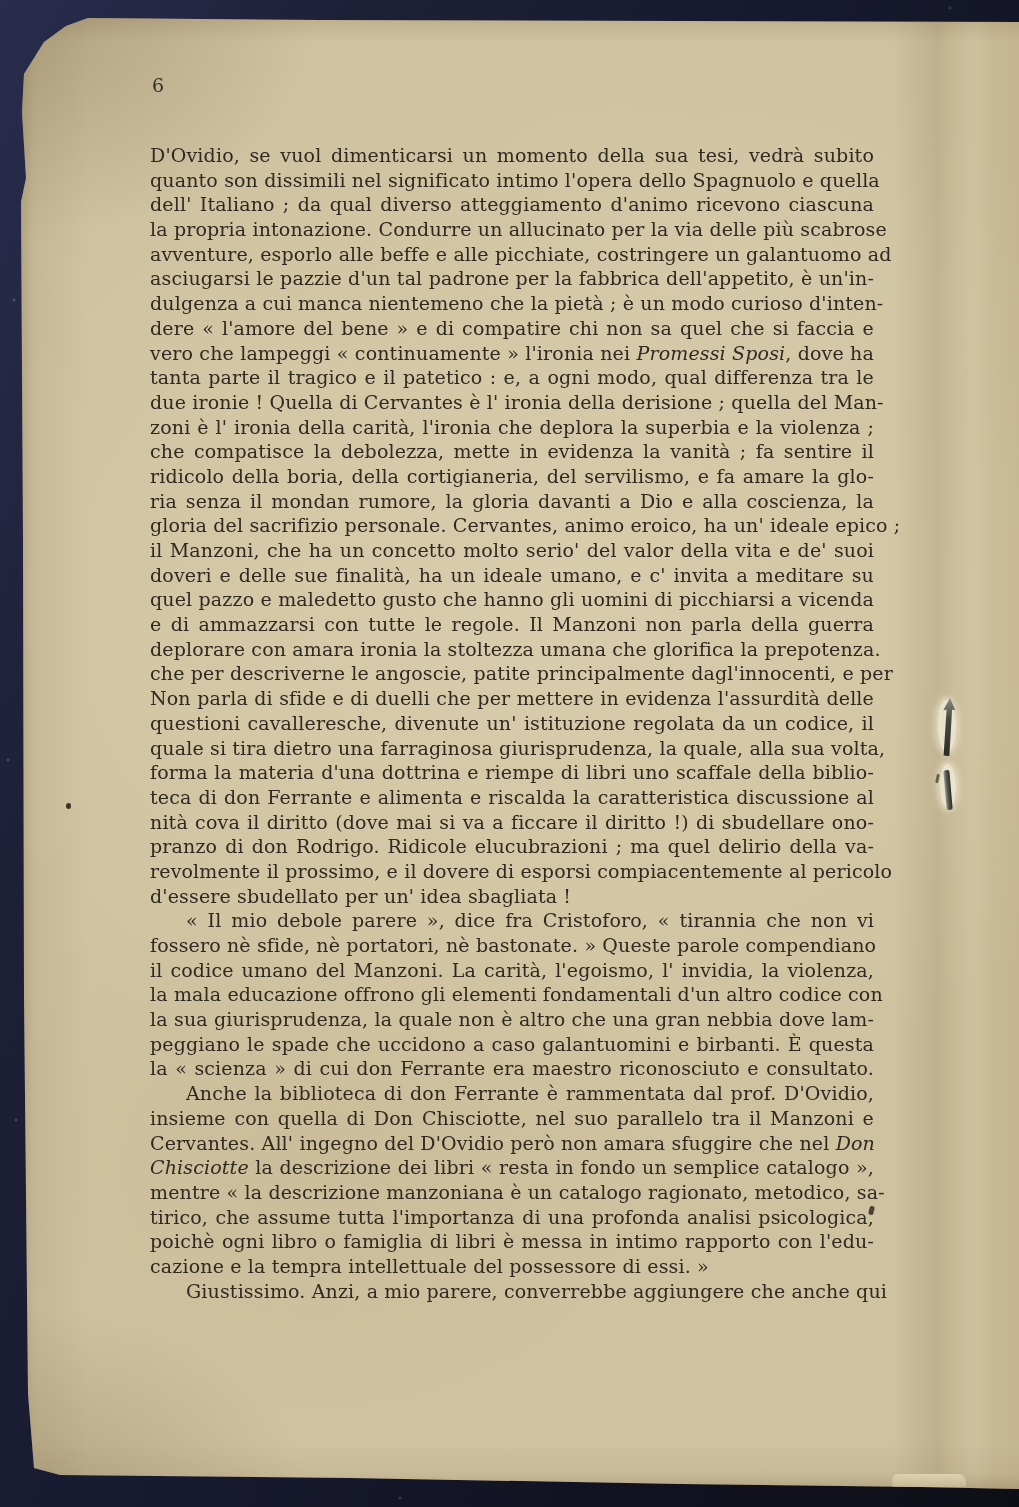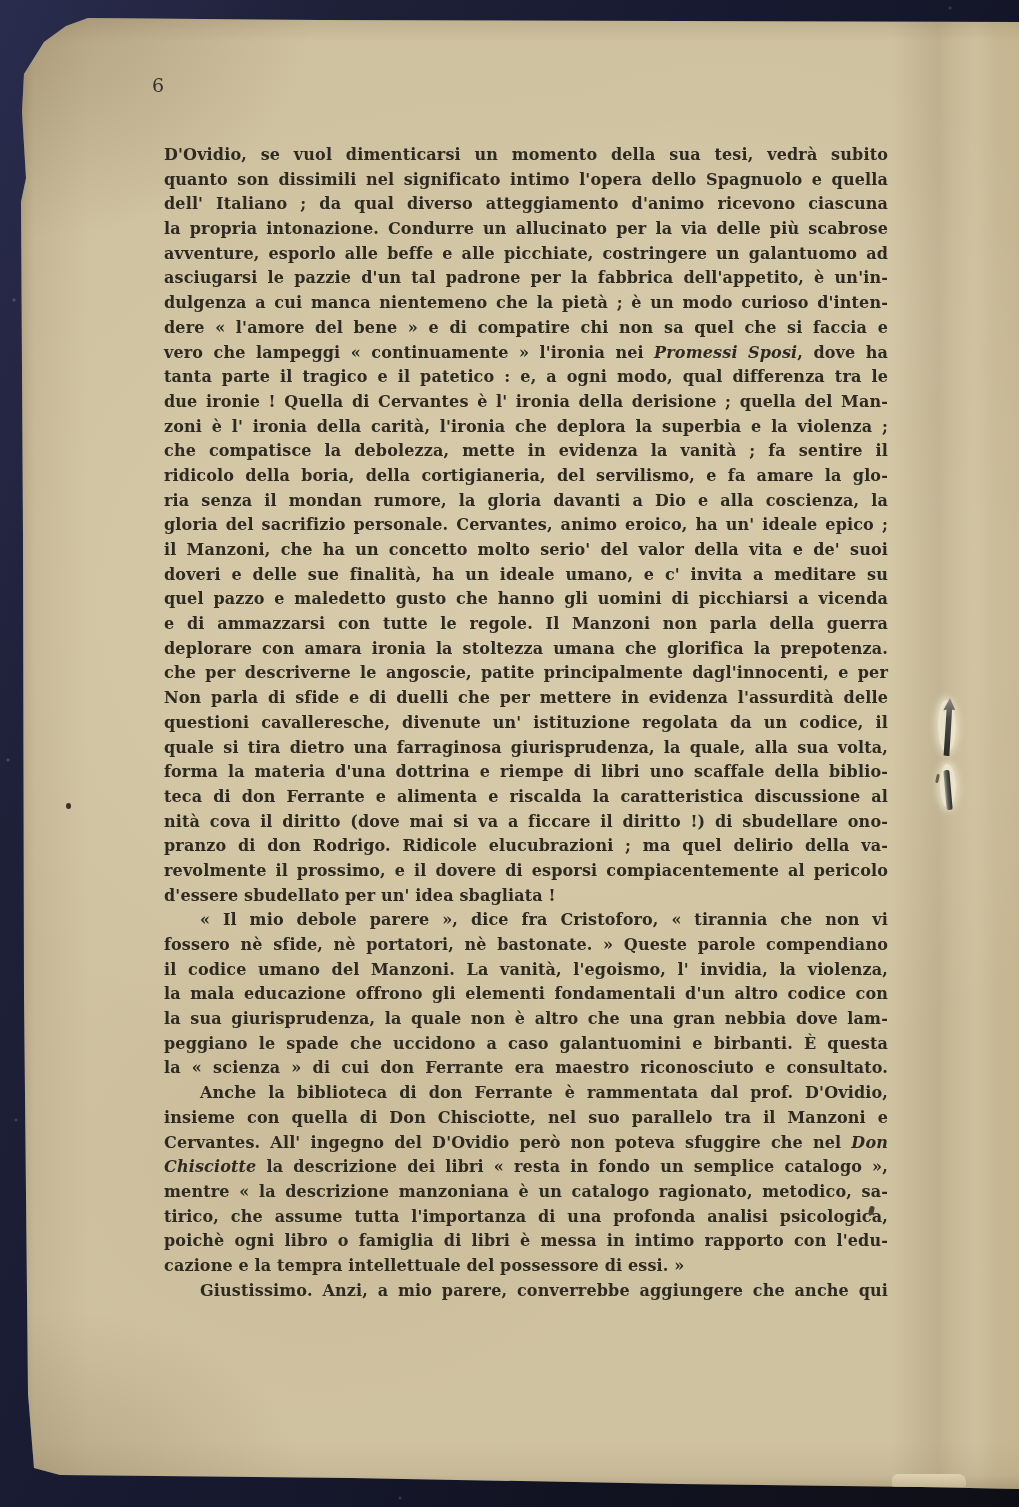--- a/index.html
+++ b/index.html
@@ -38,24 +38,23 @@
       40px 1459px, 14px 1452px,
       8px 1378px, 4px 980px, 3px 520px, 1px 186px, 6px 162px, 2px 96px, 4px 58px,
       24px 26px, 46px 10px
     );
   }
   .page-number{
     position:absolute; left:132px; top:58px;
     font-size:19px; color:#34302a; letter-spacing:.5px;
   }
   .text-block{
-    position:absolute; left:144px; top:127px; width:724px;
-    color:#2f2a21; font-size:16px; line-height:24.7px;
+    position:absolute; left:130px; top:127px; width:724px;
+    color:#2f2a21; font-size:19px; line-height:24.7px;
     letter-spacing:.15px;
-    font-weight:bold;
   }
   .line{
     text-align:justify; text-align-last:justify;
     height:24.7px; overflow:visible; white-space:nowrap;
   }
   .line.short{ text-align-last:left; }
   .line.indent{ text-indent:36px; }
   .it{ font-style:italic; }
   .staple{
     position:absolute; left:916px; top:666px; width:26px; height:130px;
@@ -126,28 +125,28 @@
       <div class="line"><span>questioni cavalleresche, divenute un' istituzione regolata da un codice, il</span></div>
       <div class="line"><span>quale si tira dietro una farraginosa giurisprudenza, la quale, alla sua volta,</span></div>
       <div class="line"><span>forma la materia d'una dottrina e riempe di libri uno scaffale della biblio-</span></div>
       <div class="line"><span>teca di don Ferrante e alimenta e riscalda la caratteristica discussione al</span></div>
       <div class="line"><span>nità cova il diritto (dove mai si va a ficcare il diritto !) di sbudellare ono-</span></div>
       <div class="line"><span>pranzo di don Rodrigo. Ridicole elucubrazioni ; ma quel delirio della va-</span></div>
       <div class="line"><span>revolmente il prossimo, e il dovere di esporsi compiacentemente al pericolo</span></div>
       <div class="line short"><span>d'essere sbudellato per un' idea sbagliata !</span></div>
       <div class="line indent"><span>« Il mio debole parere », dice fra Cristoforo, « tirannia che non vi</span></div>
       <div class="line"><span>fossero nè sfide, nè portatori, nè bastonate. » Queste parole compendiano</span></div>
-      <div class="line"><span>il codice umano del Manzoni. La vanità, l'egoismo, l' invidia, la violenza,</span></div>
+      <div class="line"><span>il codice umano del Manzoni. La carità, l'egoismo, l' invidia, la violenza,</span></div>
       <div class="line"><span>la mala educazione offrono gli elementi fondamentali d'un altro codice con</span></div>
       <div class="line"><span>la sua giurisprudenza, la quale non è altro che una gran nebbia dove lam-</span></div>
       <div class="line"><span>peggiano le spade che uccidono a caso galantuomini e birbanti. È questa</span></div>
       <div class="line"><span>la « scienza » di cui don Ferrante era maestro riconosciuto e consultato.</span></div>
       <div class="line indent"><span>Anche la biblioteca di don Ferrante è rammentata dal prof. D'Ovidio,</span></div>
       <div class="line"><span>insieme con quella di Don Chisciotte, nel suo parallelo tra il Manzoni e</span></div>
-      <div class="line"><span>Cervantes. All' ingegno del D'Ovidio però non poteva sfuggire che nel </span><span class="it">Don</span></div>
+      <div class="line"><span>Cervantes. All' ingegno del D'Ovidio però non amara sfuggire che nel </span><span class="it">Don</span></div>
       <div class="line"><span class="it">Chisciotte</span><span> la descrizione dei libri « resta in fondo un semplice catalogo »,</span></div>
       <div class="line"><span>mentre « la descrizione manzoniana è un catalogo ragionato, metodico, sa-</span></div>
       <div class="line"><span>tirico, che assume tutta l'importanza di una profonda analisi psicologica,</span></div>
       <div class="line"><span>poichè ogni libro o famiglia di libri è messa in intimo rapporto con l'edu-</span></div>
       <div class="line short"><span>cazione e la tempra intellettuale del possessore di essi. »</span></div>
       <div class="line indent"><span>Giustissimo. Anzi, a mio parere, converrebbe aggiungere che anche qui</span></div>
     </div>
 
   <div class="staple">
     <div class="backing b1"></div>

